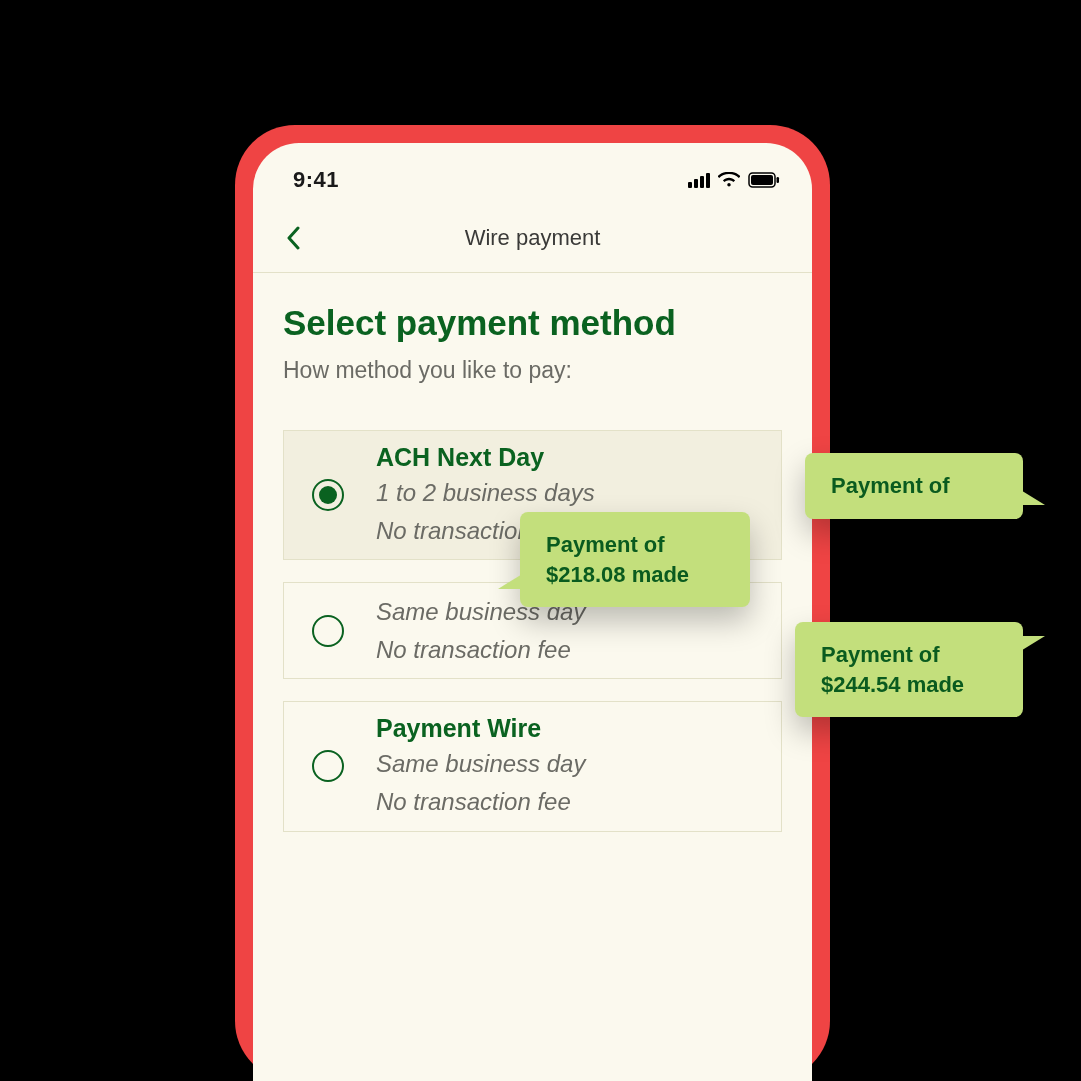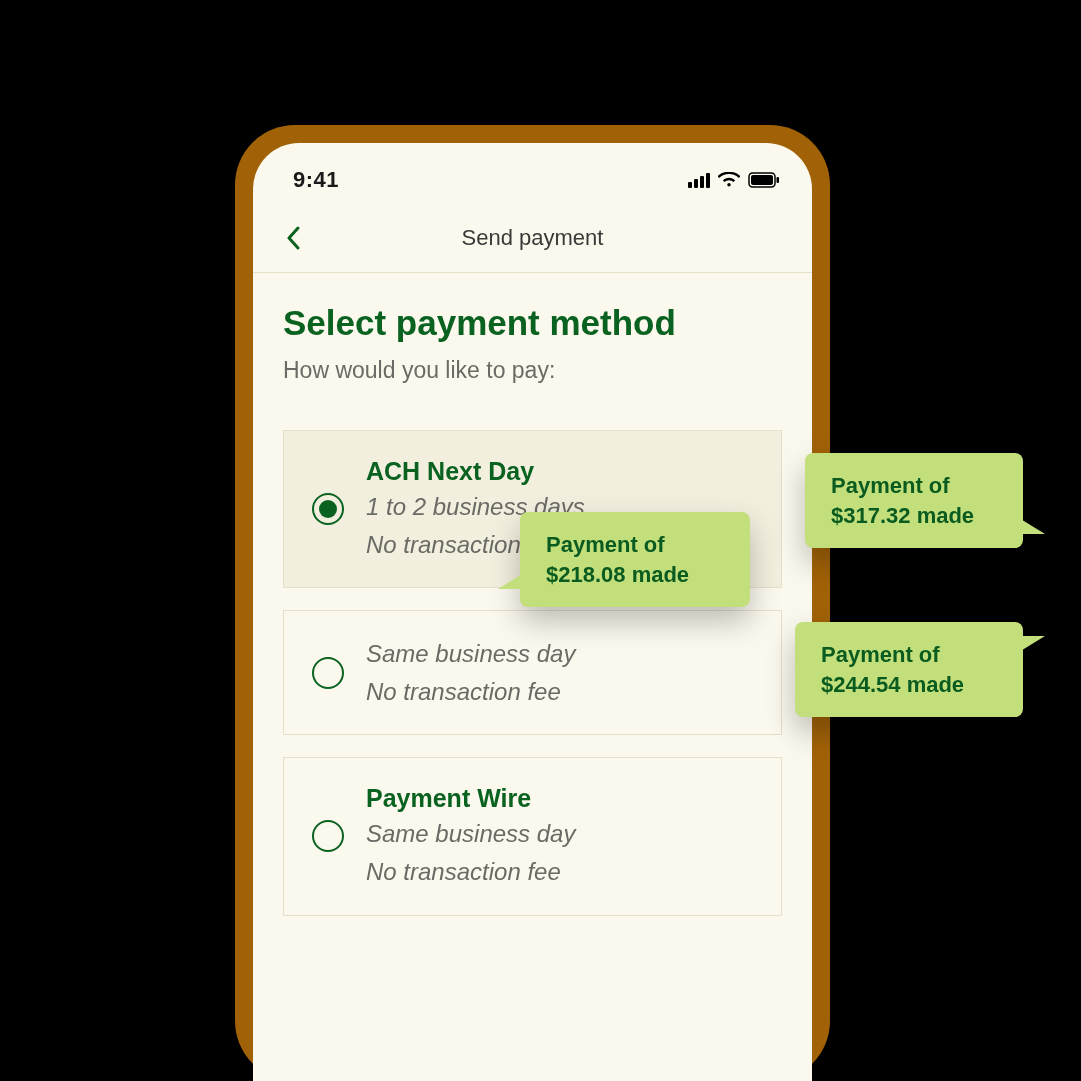--- a/index.html
+++ b/index.html
@@ -3,21 +3,21 @@
   <meta charset="utf-8">
   <style>
     * { margin:0; padding:0; box-sizing:border-box; }
     html,body { width:1081px; height:1081px; background:#000; font-family:-apple-system, "Helvetica Neue", Arial, sans-serif; overflow:hidden; }
     .stage { position:relative; width:1081px; height:1081px; }
 
     .phone {
       position:absolute;
       left:235px; top:125px;
       width:595px; height:956px;
-      background:#a16207;
+      background:#ef4444;
       border-radius:60px;
       box-shadow:0 12px 40px rgba(0,0,0,0.35);
     }
     .screen {
       position:absolute;
       left:18px; right:18px; top:18px; bottom:0;
       background:#fbf9ee;
       border-top-left-radius:46px;
       border-top-right-radius:46px;
       overflow:hidden;
@@ -36,21 +36,21 @@
     .navbar { position:relative; display:flex; align-items:center; justify-content:center; height:70px; border-bottom:1px solid #e3e1c8; }
     .back { position:absolute; left:26px; top:50%; transform:translateY(-50%); width:28px; height:28px; display:flex; align-items:center; justify-content:center; background:none; border:none; cursor:pointer; }
     .back svg { display:block; }
     .navtitle { font-size:22px; color:#3a3a38; font-weight:500; }
 
     .content { padding:30px 30px 0 30px; }
     .page-title { color:#0a6220; font-size:35px; font-weight:700; margin-bottom:14px; }
     .subtitle { color:#6b6b65; font-size:23px; margin-bottom:46px; }
 
     .options { display:flex; flex-direction:column; gap:22px; }
-    .option { display:flex; align-items:center; gap:22px; border:1px solid #e3e1c8; padding:26px 28px; cursor:pointer; background:#fbf9ee; }
+    .option { display:flex; align-items:center; gap:32px; border:1px solid #e3e1c8; padding:12px 28px; cursor:pointer; background:#fbf9ee; }
     .option.selected { background:#f2efdf; }
     .radio { width:32px; height:32px; border:2.5px solid #0a6220; border-radius:50%; flex-shrink:0; display:flex; align-items:center; justify-content:center; }
     .radio .dot { width:18px; height:18px; background:#0a6220; border-radius:50%; display:none; }
     .option.selected .radio .dot { display:block; }
     .opt-text { display:flex; flex-direction:column; gap:4px; }
     .opt-title { color:#0a6220; font-size:25px; font-weight:700; }
     .opt-line { color:#6b6b65; font-size:24px; line-height:1.4; white-space:nowrap;font-style:italic; }
 
     .bubble {
       position:absolute;
@@ -126,26 +126,26 @@
           </div>
         </div>
       </div>
 
       <div class="navbar">
         <button class="back">
           <svg width="14" height="24" viewBox="0 0 14 24">
               <path d="M12 2 L3 12 L12 22" fill="none" stroke="#0a6220" stroke-width="3" stroke-linecap="round" stroke-linejoin="round"></path>
             </svg>
         </button>
-        <div class="navtitle">Send payment</div>
+        <div class="navtitle">Wire payment</div>
       </div>
 
       <div class="content">
         <h1 class="page-title">Select payment method</h1>
-        <p class="subtitle">How would you like to pay:</p>
+        <p class="subtitle">How method you like to pay:</p>
 
         <div class="options">
 
           <div class="option selected">
             <div class="radio">
                 <div class="dot"></div>
               </div>
             <div class="opt-text">
               <div class="opt-title">ACH Next Day</div>
               <div class="opt-line">1 to 2 business days</div>
@@ -177,21 +177,20 @@
   </div>
 
   <div class="bubble b1">
     <span class="line1">Payment of</span>
     <span class="line2">$218.08 made</span>
     <div class="tail"></div>
   </div>
 
   <div class="bubble b2">
     <span class="line1">Payment of</span>
-    <span class="line2">$317.32 made</span>
     <div class="tail"></div>
   </div>
 
   <div class="bubble b3">
     <span class="line1">Payment of</span>
     <span class="line2">$244.54 made</span>
     <div class="tail"></div>
   </div>
 
 </div>

